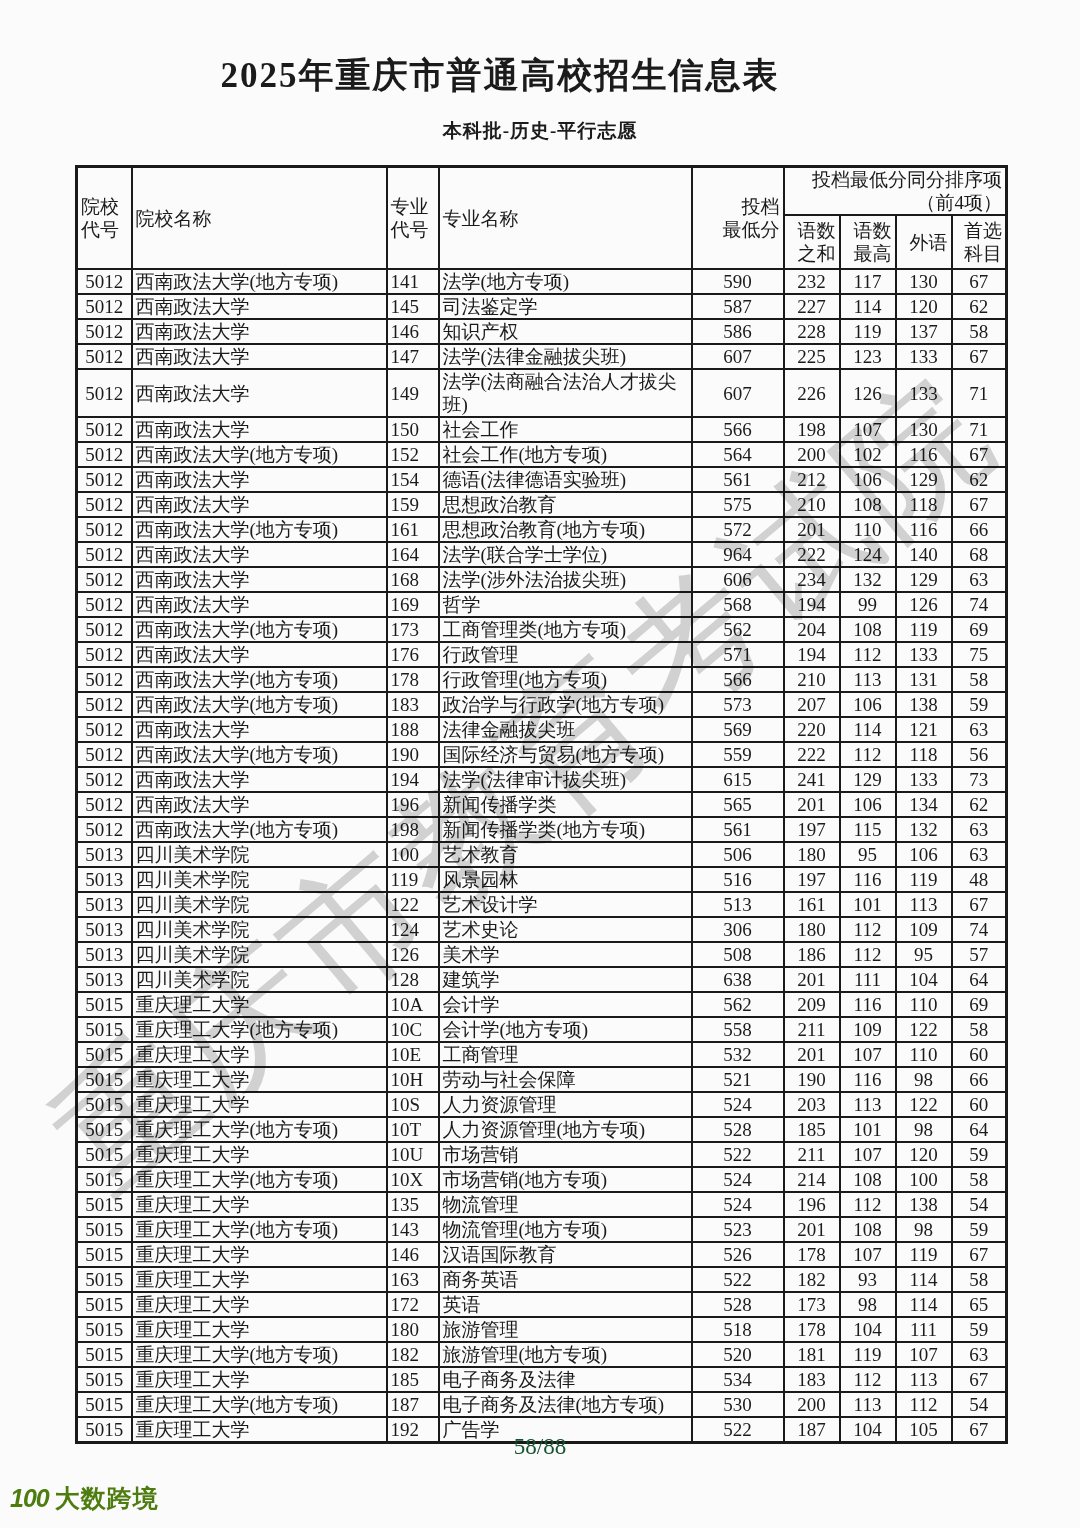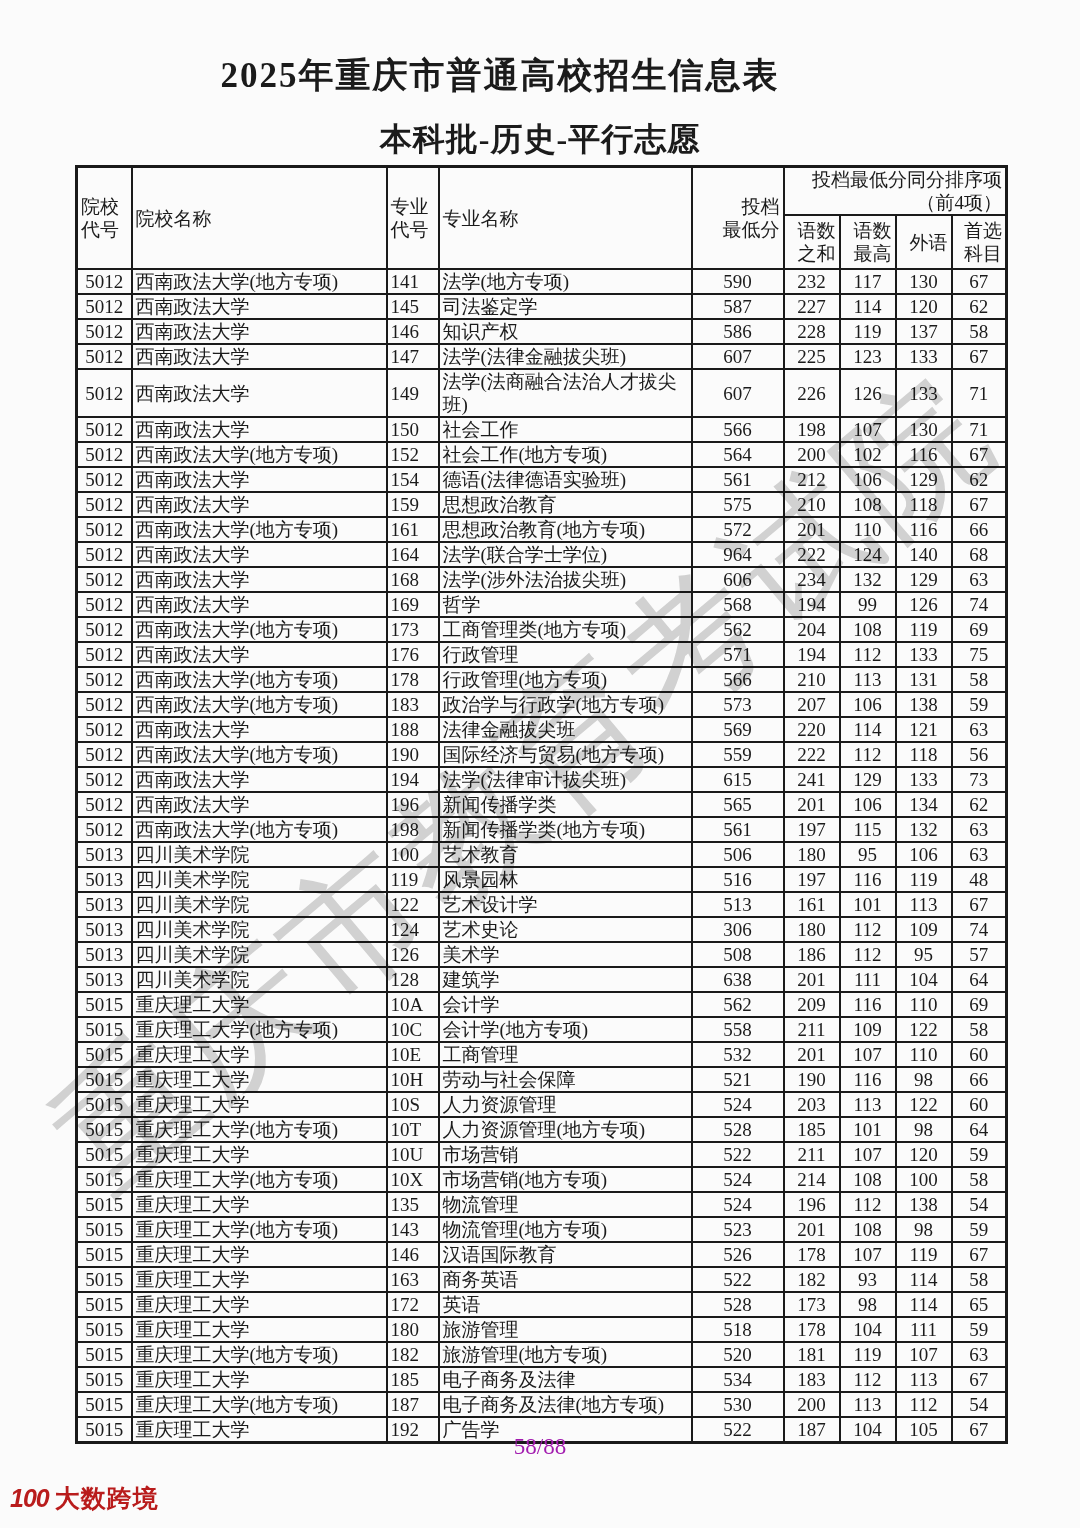--- a/index.html
+++ b/index.html
@@ -7,21 +7,21 @@
     width:1080px;height:1528px;position:relative;overflow:hidden;
     background:#fbfbfb;color:#1b1b1b;
     font-family:"Liberation Serif","DejaVu Serif",serif;
   }
   .page-title{
     position:absolute;top:52px;left:0;width:1000px;text-align:center;
     font-size:35px;font-weight:bold;letter-spacing:2px;
   }
   .page-subtitle{
     position:absolute;top:118px;left:0;width:1080px;text-align:center;
-    font-size:32px;font-weight:bold;letter-spacing:1px;
+    font-size:19px;font-weight:bold;letter-spacing:1px;
   }
   table.score-table{
     position:absolute;left:75px;top:165px;width:930px;
     border-collapse:collapse;table-layout:fixed;
     border:3px solid #1a1a1a;
   }
   .score-table th,.score-table td{
     border:2px solid #1a1a1a;
     font-size:19px;font-weight:normal;
     padding:0 3px;overflow:hidden;
@@ -38,25 +38,25 @@
   .watermark{
     position:absolute;left:525px;top:785px;
     transform:translate(-50%,-50%) rotate(-40deg);
     font-size:140px;letter-spacing:6px;white-space:nowrap;
     color:#7d7d7d;opacity:0.33;mix-blend-mode:multiply;
     pointer-events:none;z-index:5;
     font-family:"Liberation Serif","DejaVu Serif",serif;
   }
   .page-number{
     position:absolute;top:1434px;left:0;width:1080px;text-align:center;
-    font-size:23px;color:#a21caf;
+    font-size:23px;color:#14532d;
   }
   .footer-logo{
     position:absolute;left:10px;top:1482px;
-    font-size:25px;color:#b91c1c;font-weight:bold;
+    font-size:25px;color:#4d7c0f;font-weight:bold;
     font-family:"Liberation Sans","DejaVu Sans",sans-serif;
     letter-spacing:1px;
   }
   .footer-logo .mark{
     font-style:italic;margin-right:6px;letter-spacing:-1px;
   }
 </style>
 </head>
 <body>
 

